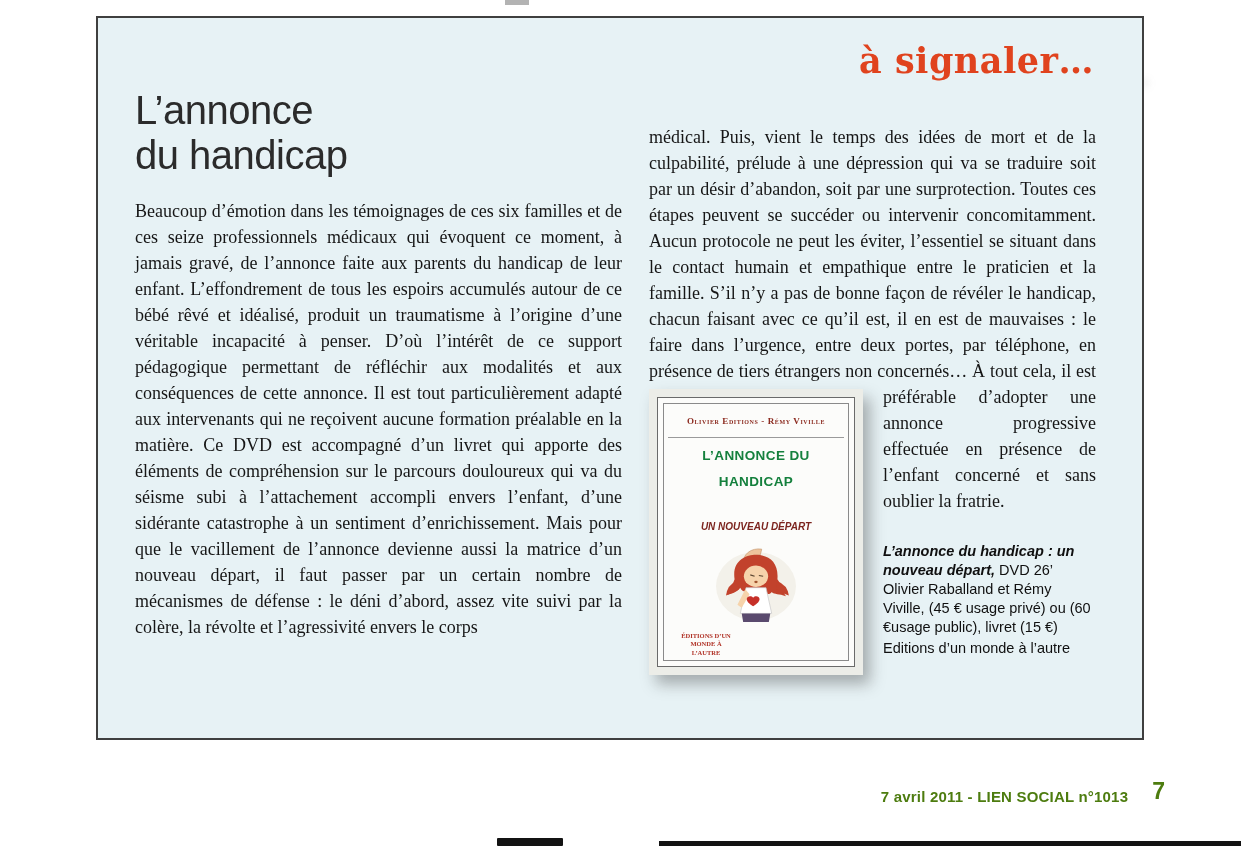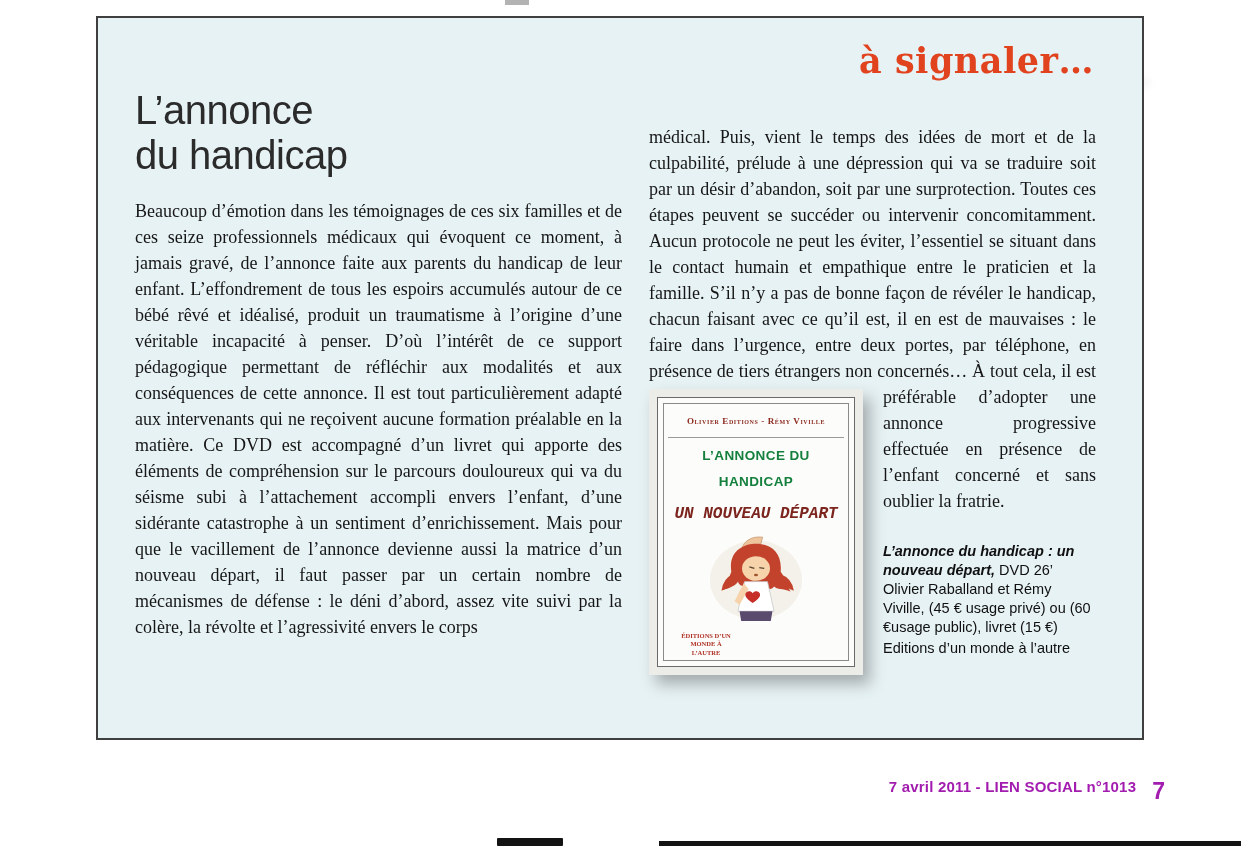--- a/index.html
+++ b/index.html
@@ -102,26 +102,26 @@
     font-family: Liberation Sans, sans-serif;
     font-weight: 700;
     font-size: 13.5px;
     letter-spacing: 0.4px;
     color: #15803d;
     margin-top: 5px;
   }
   .cover-subtitle {
     display: block;
     text-align: center;
-    font-family: Liberation Mono, monospace;
+    font-family: Liberation Sans, sans-serif;
     font-style: italic;
     font-weight: 700;
-    font-size: 16px;
+    font-size: 10px;
     color: #7c241e;
-    margin-top: 6px;
+    margin-top: 19px;
   }
   .cover-art { display: block; width: 132px; height: 116px; margin: 2px auto 0 auto; }
   .cover-genre {
     display: block;
     text-align: center;
     font-family: "Liberation Serif", serif;
     font-weight: 700;
     font-size: 10px;
     letter-spacing: 3px;
     color: #2a2a2a;
@@ -153,24 +153,24 @@
     text-align: left;
   }
   .caption .cap-title { font-weight: 700; font-style: italic; }
   .caption .cap-line { display: block; margin-top: 2px; }
 
   
   .footer {
     position: absolute;
     right: 76px; top: 778px;
     display: flex;
-    align-items: flex-start;
-    gap: 16px;
+    align-items: flex-end;
+    gap: 24px;
     font-family: "Liberation Sans", sans-serif;
-    color: #a21caf;
+    color: #4d7c0f;
   }
   .footer .issue { font-weight: 700; font-size: 15px; letter-spacing: 0.2px; }
   .footer .pagenum { font-weight: 700; font-size: 23px; }
 
   
   .artifact { position: absolute; background: #131313; }
   .artifact-bottom-right { left: 659px; top: 841px; width: 582px; height: 5px; }
   .artifact-bottom-center { left: 497px; top: 838px; width: 66px; height: 8px; border-radius: 1px; }
   .artifact-top { left: 505px; top: 0; width: 24px; height: 5px; background: #8a8a8a; opacity: .65; }
 

